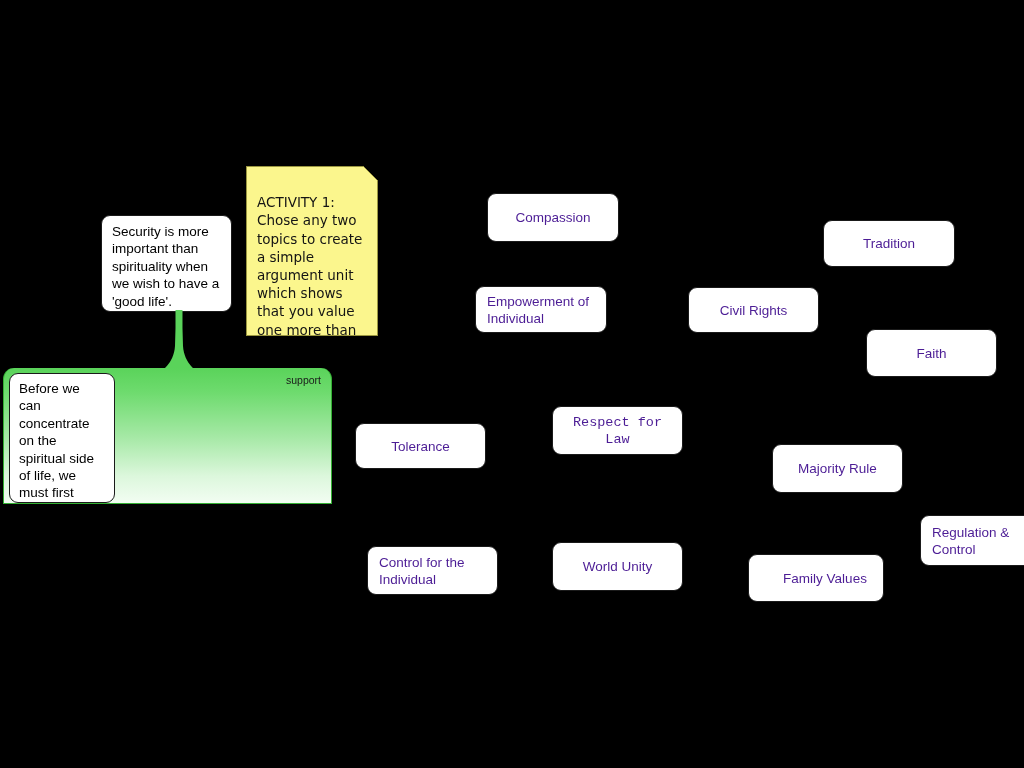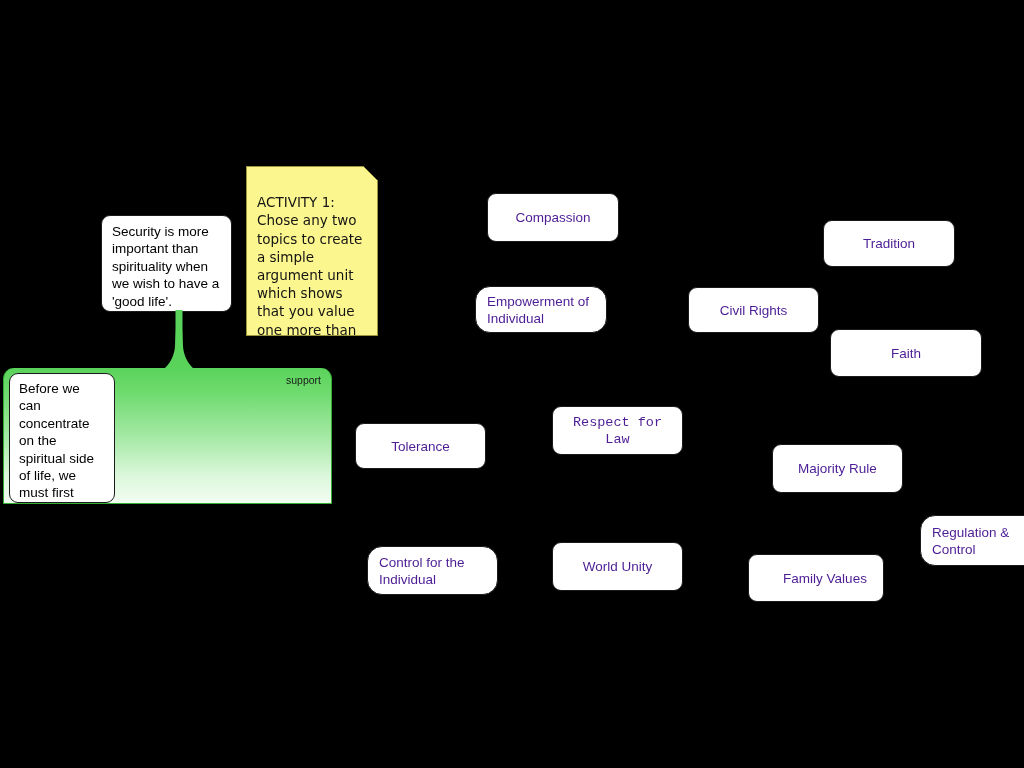--- a/index.html
+++ b/index.html
@@ -28,21 +28,21 @@
     color: #4c1d95;
     font-family: "Liberation Sans", sans-serif;
     font-size: 13.5px;
     line-height: 17px;
     display: flex;
     align-items: center;
     padding: 5px 11px;
     overflow: hidden;
   }
   .node.center { justify-content: center; text-align: center; }
-  .node.lefty  { justify-content: center; text-align: left; border-radius: 15px; }
+  .node.lefty  { justify-content: center; text-align: left; }
 
   
   .claim {
     position: absolute;
     background: #ffffff;
     border: 1px solid #1a1a1a;
     border-radius: 9px;
     color: #000000;
     font-size: 13.5px;
     line-height: 17.4px;
@@ -144,21 +144,21 @@
   </div>
 
   <div class="node lefty" style="left:475px; top:286px; width:132px; height:47px;">
     <span>Empowerment of Individual</span>
   </div>
 
   <div class="node center" style="left:688px; top:287px; width:131px; height:46px;">
     <span>Civil Rights</span>
   </div>
 
-  <div class="node center" style="left:830px; top:329px; width:152px; height:48px;">
+  <div class="node center" style="left:866px; top:329px; width:131px; height:48px;">
     <span>Faith</span>
   </div>
 
   <div class="node center" style="left:355px; top:423px; width:131px; height:46px;">
     <span>Tolerance</span>
   </div>
 
   <div class="node center" style="left:552px; top:406px; width:131px; height:49px;font-family:Liberation Mono, monospace;">
     <span>Respect for Law</span>
   </div>

